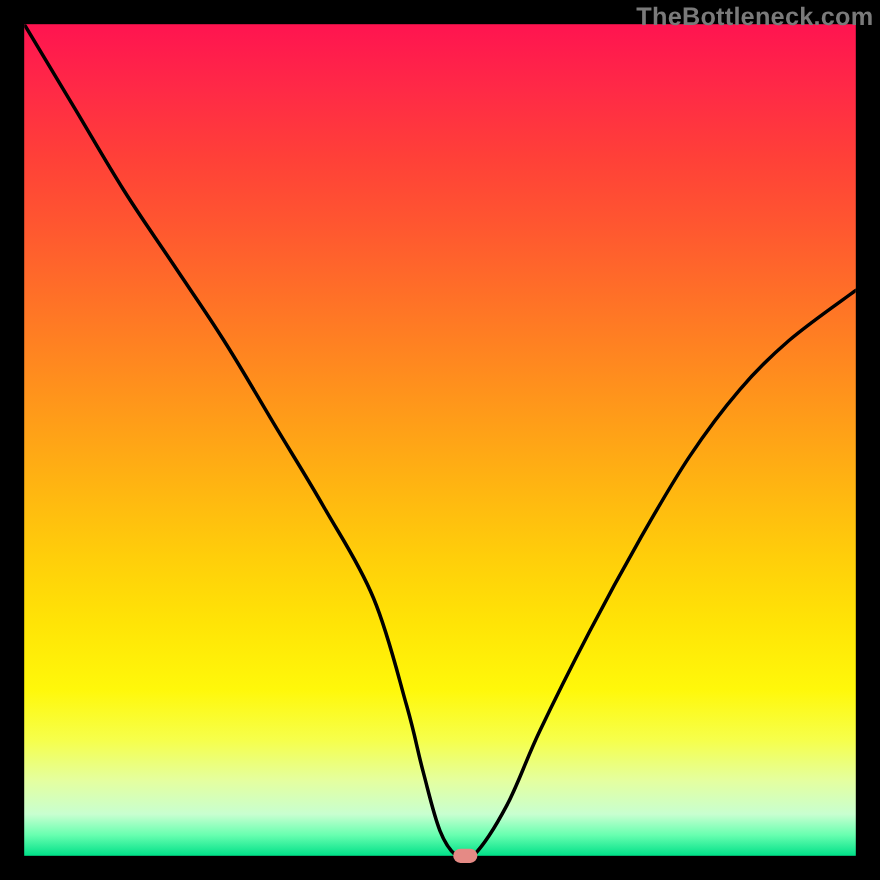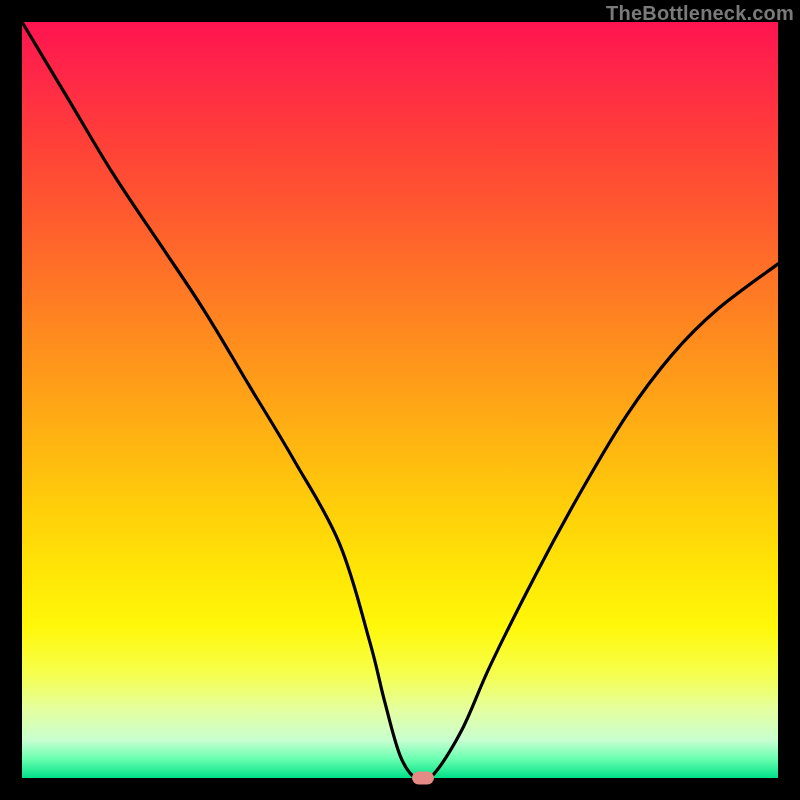--- a/index.html
+++ b/index.html
@@ -42,21 +42,21 @@
       #c8ffd0 95%,
       #68ffb0 97.5%,
       #00e088 100%
     );
   }
   .watermark {
     position: absolute;
     top: 2px;
     right: 6px;
     font-family: Arial, Helvetica, sans-serif;
-    font-size: 20px;
+    font-size: 23px;
     font-weight: 600;
     color: #7a7a7a;
     letter-spacing: 0.2px;
     user-select: none;
   }
   svg.curve {
     position: absolute;
     left: 0;
     top: 0;
     width: 756px;

